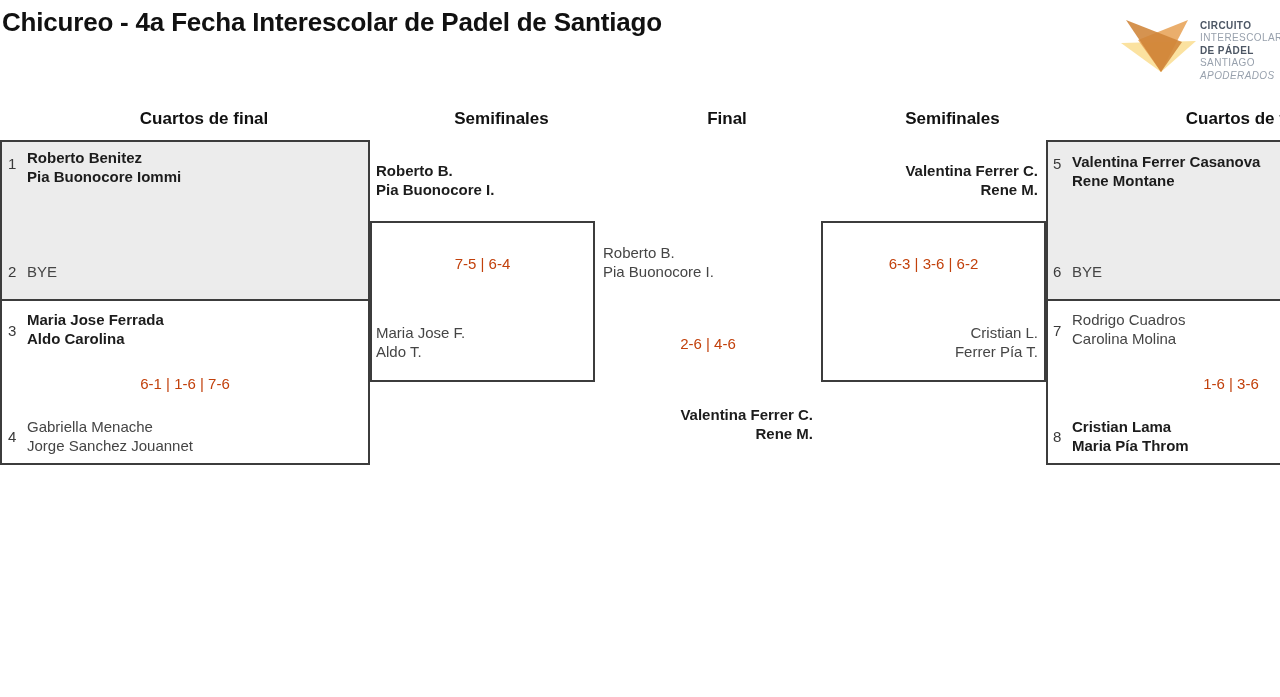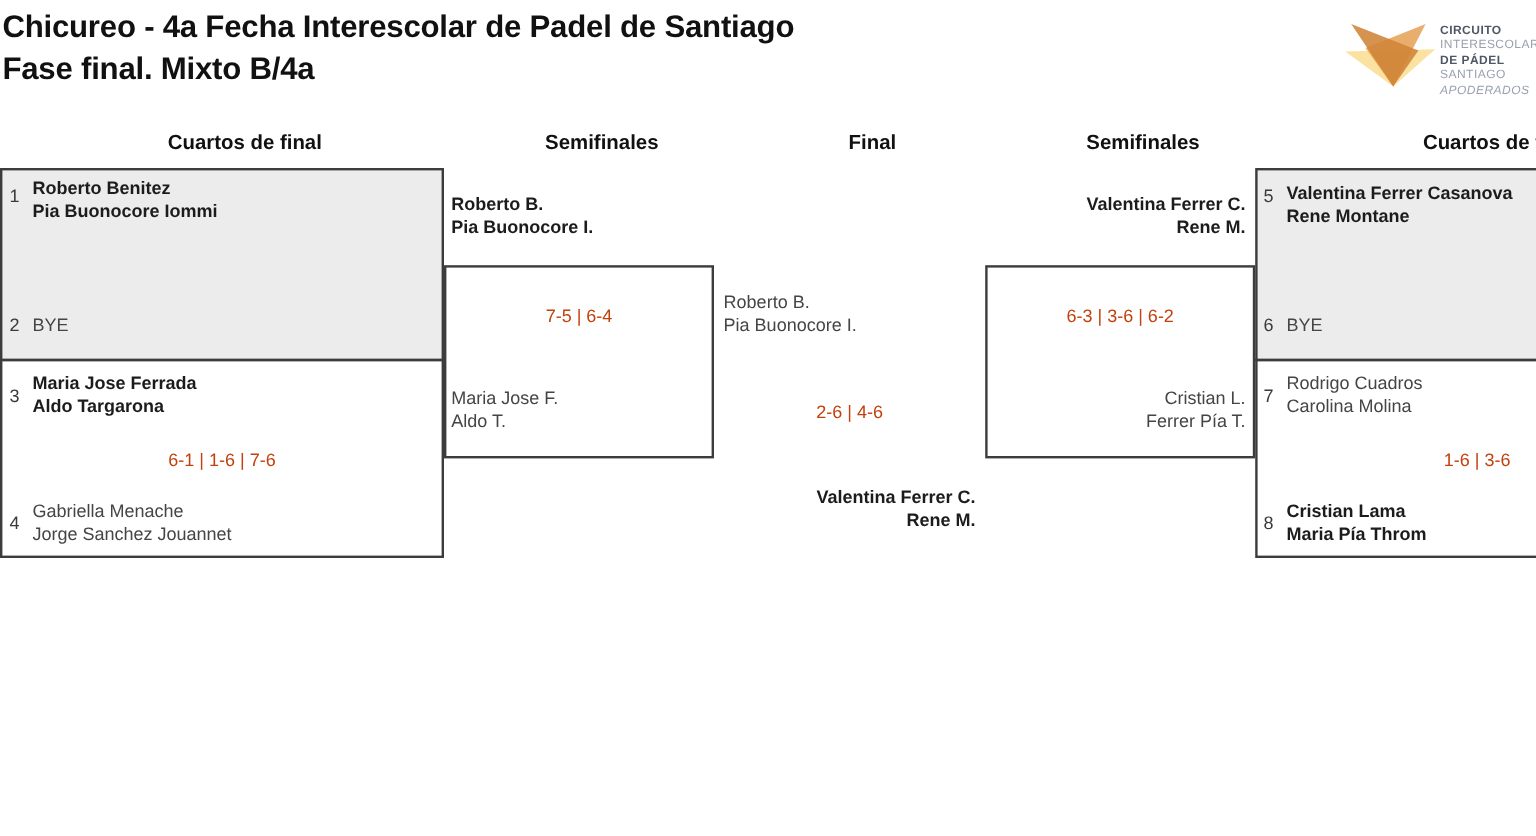--- a/index.html
+++ b/index.html
@@ -28,21 +28,20 @@
   .team.ra{text-align:right;}
   .score{position:absolute;font-size:15px;line-height:19px;color:#c2410c;text-align:center;}
 </style>
 </head>
 <body>
 
 <div class="page">
 
   <div class="title">
     <div>Chicureo - 4a Fecha Interescolar de Padel de Santiago</div>
-    <div>Fase final. Mixto B/4a</div>
   </div>
 
   <svg class="logo-mark" width="78" height="62" viewBox="0 0 78 62">
     <polygon points="1,31 76,29 41,60" fill="#fbe2a0"></polygon>
     <polygon points="68,8 18,28 41,60" fill-opacity="0.85" fill="#e6a052"></polygon>
     <polygon points="6,8 62,30 41,60" fill-opacity="0.88" fill="#cf8438"></polygon>
   </svg>
   <div class="logo-text">
     <div class="lg-b">CIRCUITO</div>
     <div class="lg-l">INTERESCOLAR</div>
@@ -70,21 +69,21 @@
   <div class="team b" style="left:27px;top:148px;">
     <div>Roberto Benitez</div>
     <div>Pia Buonocore Iommi</div>
   </div>
   <div class="seed" style="left:8px;top:262px;">2</div>
   <div class="team" style="left:27px;top:262px;">BYE</div>
 
   <div class="seed" style="left:8px;top:321px;">3</div>
   <div class="team b" style="left:27px;top:310px;">
     <div>Maria Jose Ferrada</div>
-    <div>Aldo Targarona</div>
+    <div>Aldo Carolina</div>
   </div>
   <div class="score" style="left:0;width:370px;top:374px;text-align:center;">6-1 | 1-6 | 7-6</div>
   <div class="seed" style="left:8px;top:427px;">4</div>
   <div class="team" style="left:27px;top:417px;">
     <div>Gabriella Menache</div>
     <div>Jorge Sanchez Jouannet</div>
   </div>
 
   <div class="team b" style="left:376px;top:161px;">
     <div>Roberto B.</div>

